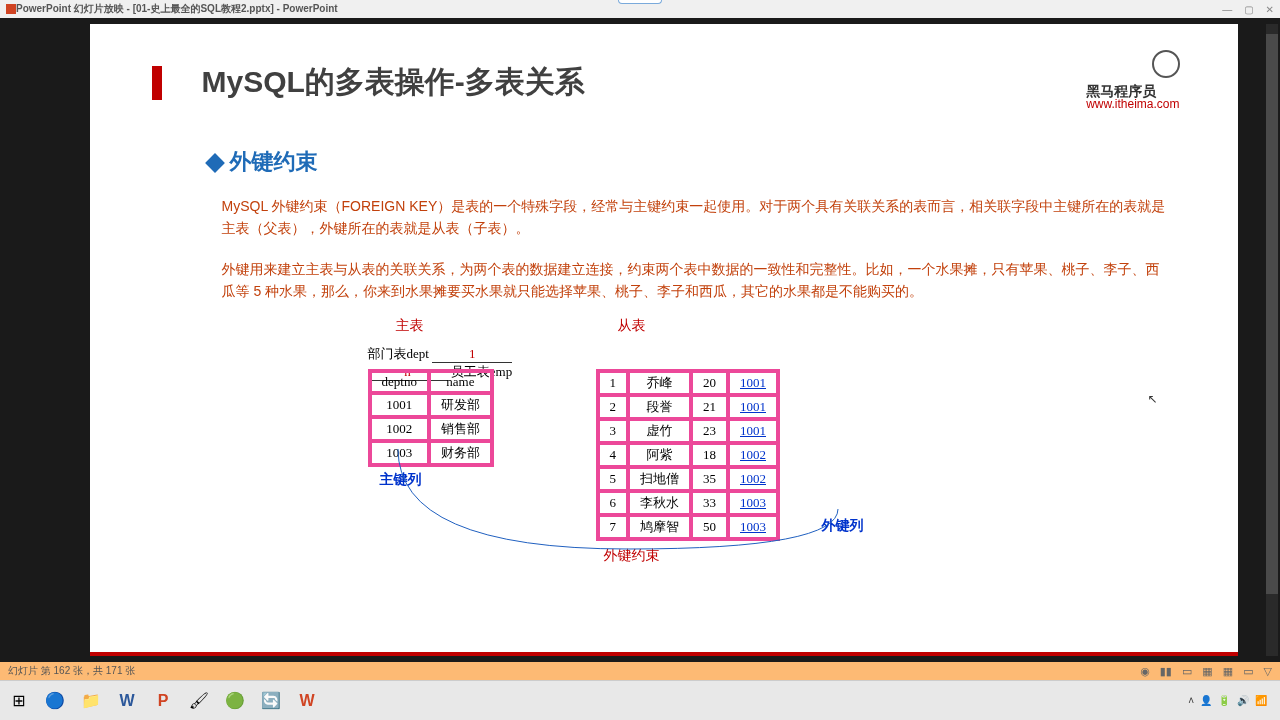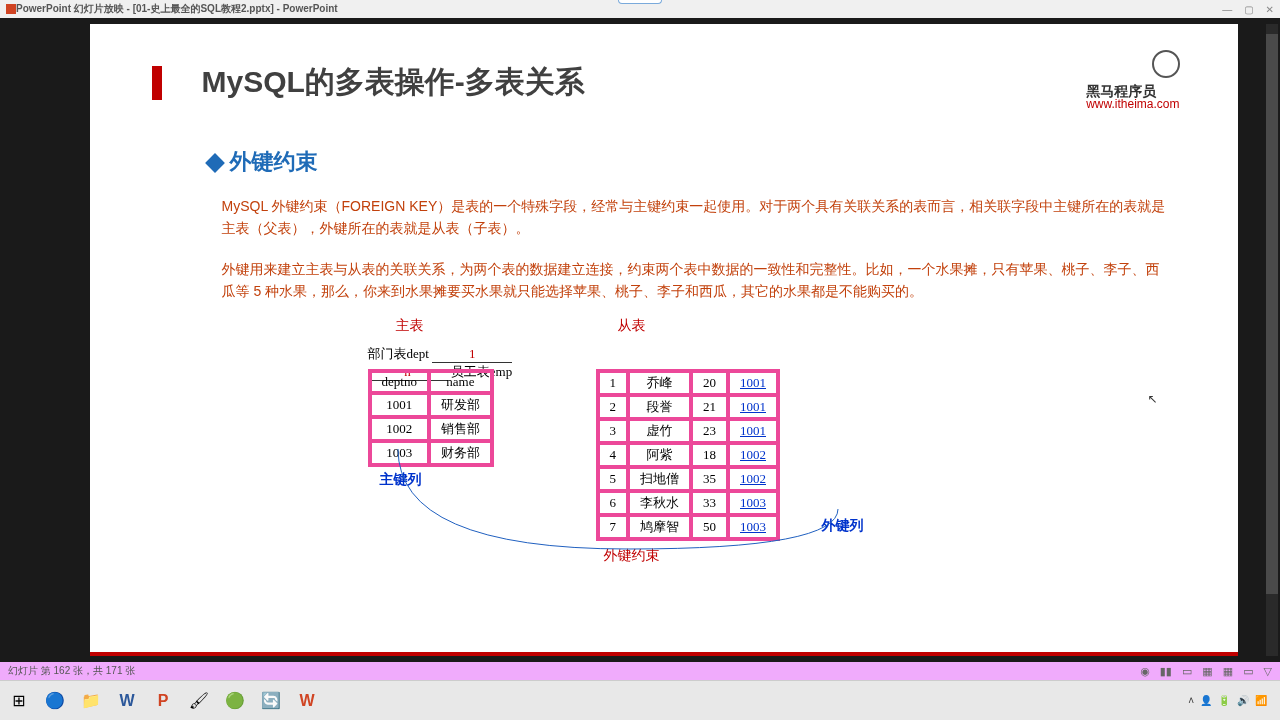--- a/index.html
+++ b/index.html
@@ -30,21 +30,21 @@
 .tbl { border-collapse: collapse; position: absolute; font-size: 13px; font-family: SimSun, serif; }
 .tbl td, .tbl th { border: 4px solid #ec4899; padding: 1px 10px; text-align: center; font-weight: normal; }
 .tbl th { border-bottom: 2px solid #333; }
 .fk-col { color: #0033cc; text-decoration: underline; }
 .logo { position: absolute; right: 58px; top: 26px; display: flex; align-items: flex-end; gap: 6px; flex-direction: column; }
 .logo-circle { width: 28px; height: 28px; border: 2px solid #555; border-radius: 50%; position: relative; }
 .logo-text { display: flex; flex-direction: column; line-height: 1; }
 .logo-cn { font-size: 14px; color: #333; font-weight: bold; }
 .logo-url { font-size: 12px; color: #c00000; }
 .cursor { position: absolute; right: 80px; top: 368px; font-size: 12px; color: #333; }
-.statusbar { height: 18px; background: #f0abfc; display: flex; align-items: center; padding: 0 8px; font-size: 10px; color: #555; justify-content: space-between; }
+.statusbar { height: 18px; background: #fdba74; display: flex; align-items: center; padding: 0 8px; font-size: 10px; color: #555; justify-content: space-between; }
 .status-icons { display: flex; gap: 10px; color: #666; font-size: 11px; }
 .taskbar { height: 40px; background: #e8e8e8; display: flex; align-items: center; padding: 0 4px; gap: 6px; border-top: 1px solid #ccc; }
 .task-icon { width: 30px; height: 30px; display: flex; align-items: center; justify-content: center; font-size: 16px; }
 .tray { margin-left: auto; display: flex; align-items: center; gap: 6px; font-size: 10px; color: #333; padding-right: 8px; }
 svg.arc { position: absolute; top: 52px; left: -10px; pointer-events: none; }
 </style>
 </head>
 <body>
 
 <div class="titlebar">

